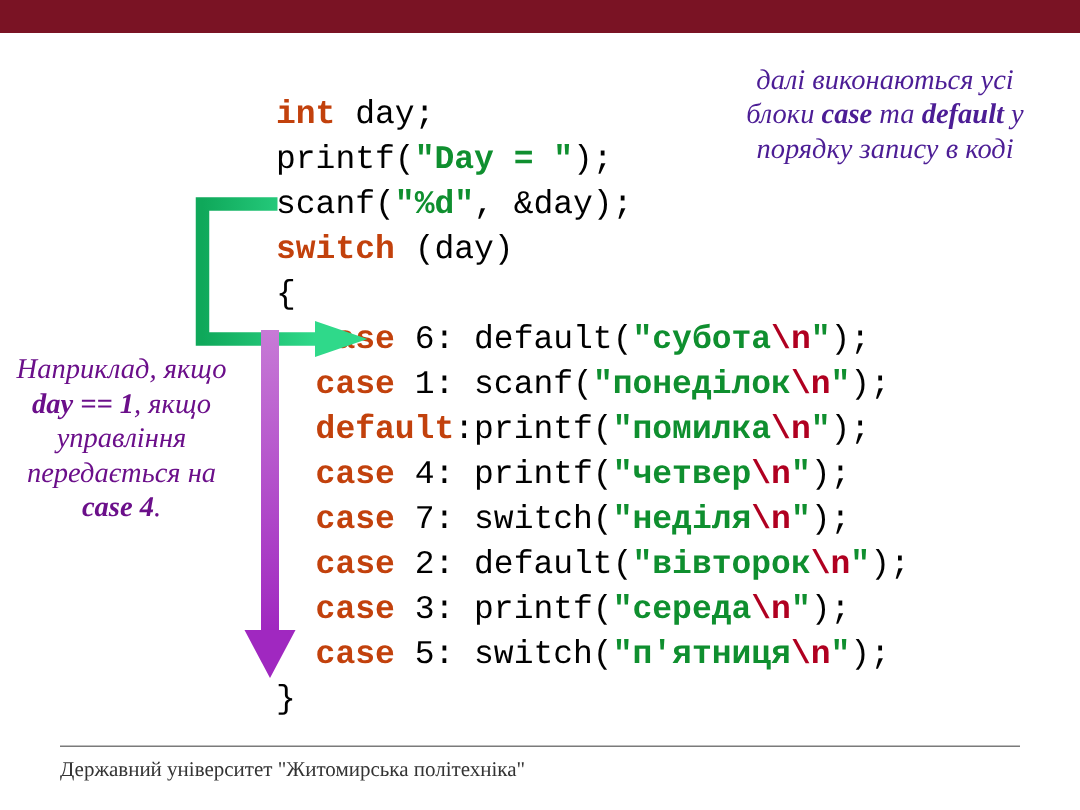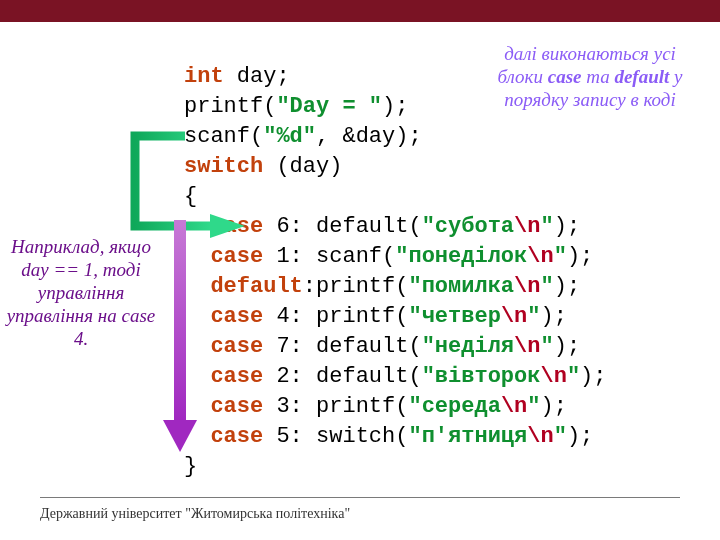--- a/index.html
+++ b/index.html
@@ -29,39 +29,39 @@
     white-space: pre;
   }
   .kw { color: #c2410c; font-weight: bold; }
   .str { color: #0f8f2f; font-weight: bold; }
   .esc { color: #b00020; font-weight: bold; }
   .note-right {
     position: absolute;
     right: 30px;
     top: 42px;
     width: 200px;
-    color: #8b5cf6;
+    color: #4c1d95;
     font-style: italic;
     font-size: 19px;
     line-height: 23px;
     text-align: center;
   }
   .note-right b { font-weight: bold; font-style: italic; }
   .note-left {
     position: absolute;
     left: 6px;
     top: 235px;
     width: 150px;
     color: #6b0f8a;
     font-style: italic;
     font-size: 19px;
     line-height: 23px;
     text-align: center;
   }
-  .note-left b { font-weight: normal; font-style: italic; }
+  .note-left b { font-weight: bold; font-style: italic; }
   .footer-rule {
     position: absolute;
     left: 40px; right: 40px;
     bottom: 42px;
     border-top: 1px solid #7a7a7a;
   }
   .footer {
     position: absolute;
     left: 40px;
     bottom: 18px;
@@ -78,33 +78,33 @@
 <div class="code">
 <span class="kw">int</span><span> day;</span>
 <span>printf(</span><span class="str">"Day = "</span><span>);</span>
 <span>scanf(</span><span class="str">"%d"</span><span>, &amp;day);</span>
 <span class="kw">switch</span><span> (day)</span>
 <span>{</span>
 <span class="kw">  case</span><span> 6: default(</span><span class="str">"субота</span><span class="esc">\n</span><span class="str">"</span><span>);</span>
 <span class="kw">  case</span><span> 1: scanf(</span><span class="str">"понеділок</span><span class="esc">\n</span><span class="str">"</span><span>);</span>
 <span class="kw">  default</span><span>:printf(</span><span class="str">"помилка</span><span class="esc">\n</span><span class="str">"</span><span>);</span>
 <span class="kw">  case</span><span> 4: printf(</span><span class="str">"четвер</span><span class="esc">\n</span><span class="str">"</span><span>);</span>
-<span class="kw">  case</span><span> 7: default(</span><span class="str">"неділя</span><span class="esc">\n</span><span class="str">"</span><span>);</span>
+<span class="kw">  case</span><span> 7: switch(</span><span class="str">"неділя</span><span class="esc">\n</span><span class="str">"</span><span>);</span>
 <span class="kw">  case</span><span> 2: default(</span><span class="str">"вівторок</span><span class="esc">\n</span><span class="str">"</span><span>);</span>
 <span class="kw">  case</span><span> 3: printf(</span><span class="str">"середа</span><span class="esc">\n</span><span class="str">"</span><span>);</span>
 <span class="kw">  case</span><span> 5: switch(</span><span class="str">"п'ятниця</span><span class="esc">\n</span><span class="str">"</span><span>);</span>
 <span>}</span>
 </div>
 
 <div class="note-right">
   <span>далі виконаються усі блоки </span><b>case</b><span> та </span><b>default</b><span> у порядку запису в коді</span>
 </div>
 
 <div class="note-left">
-  <span>Наприклад, якщо </span><b>day == 1</b><span>, тоді управління управління на </span><b>case 4</b><span>.</span>
+  <span>Наприклад, якщо </span><b>day == 1</b><span>, якщо управління передається на </span><b>case 4</b><span>.</span>
 </div>
 
 <svg class="arrow" style="left:120px; top:128px;" width="130" height="110">
   <defs>
     <linearGradient id="grn" x1="0" y1="0" x2="1" y2="0">
       <stop offset="0%" stop-color="#0fa85a"></stop>
       <stop offset="100%" stop-color="#2fd98a"></stop>
     </linearGradient>
   </defs>
   <path d="M65 8 L15 8 L15 98 L90 98" stroke="url(#grn)" stroke-width="9" fill="none" stroke-linejoin="miter"></path>

